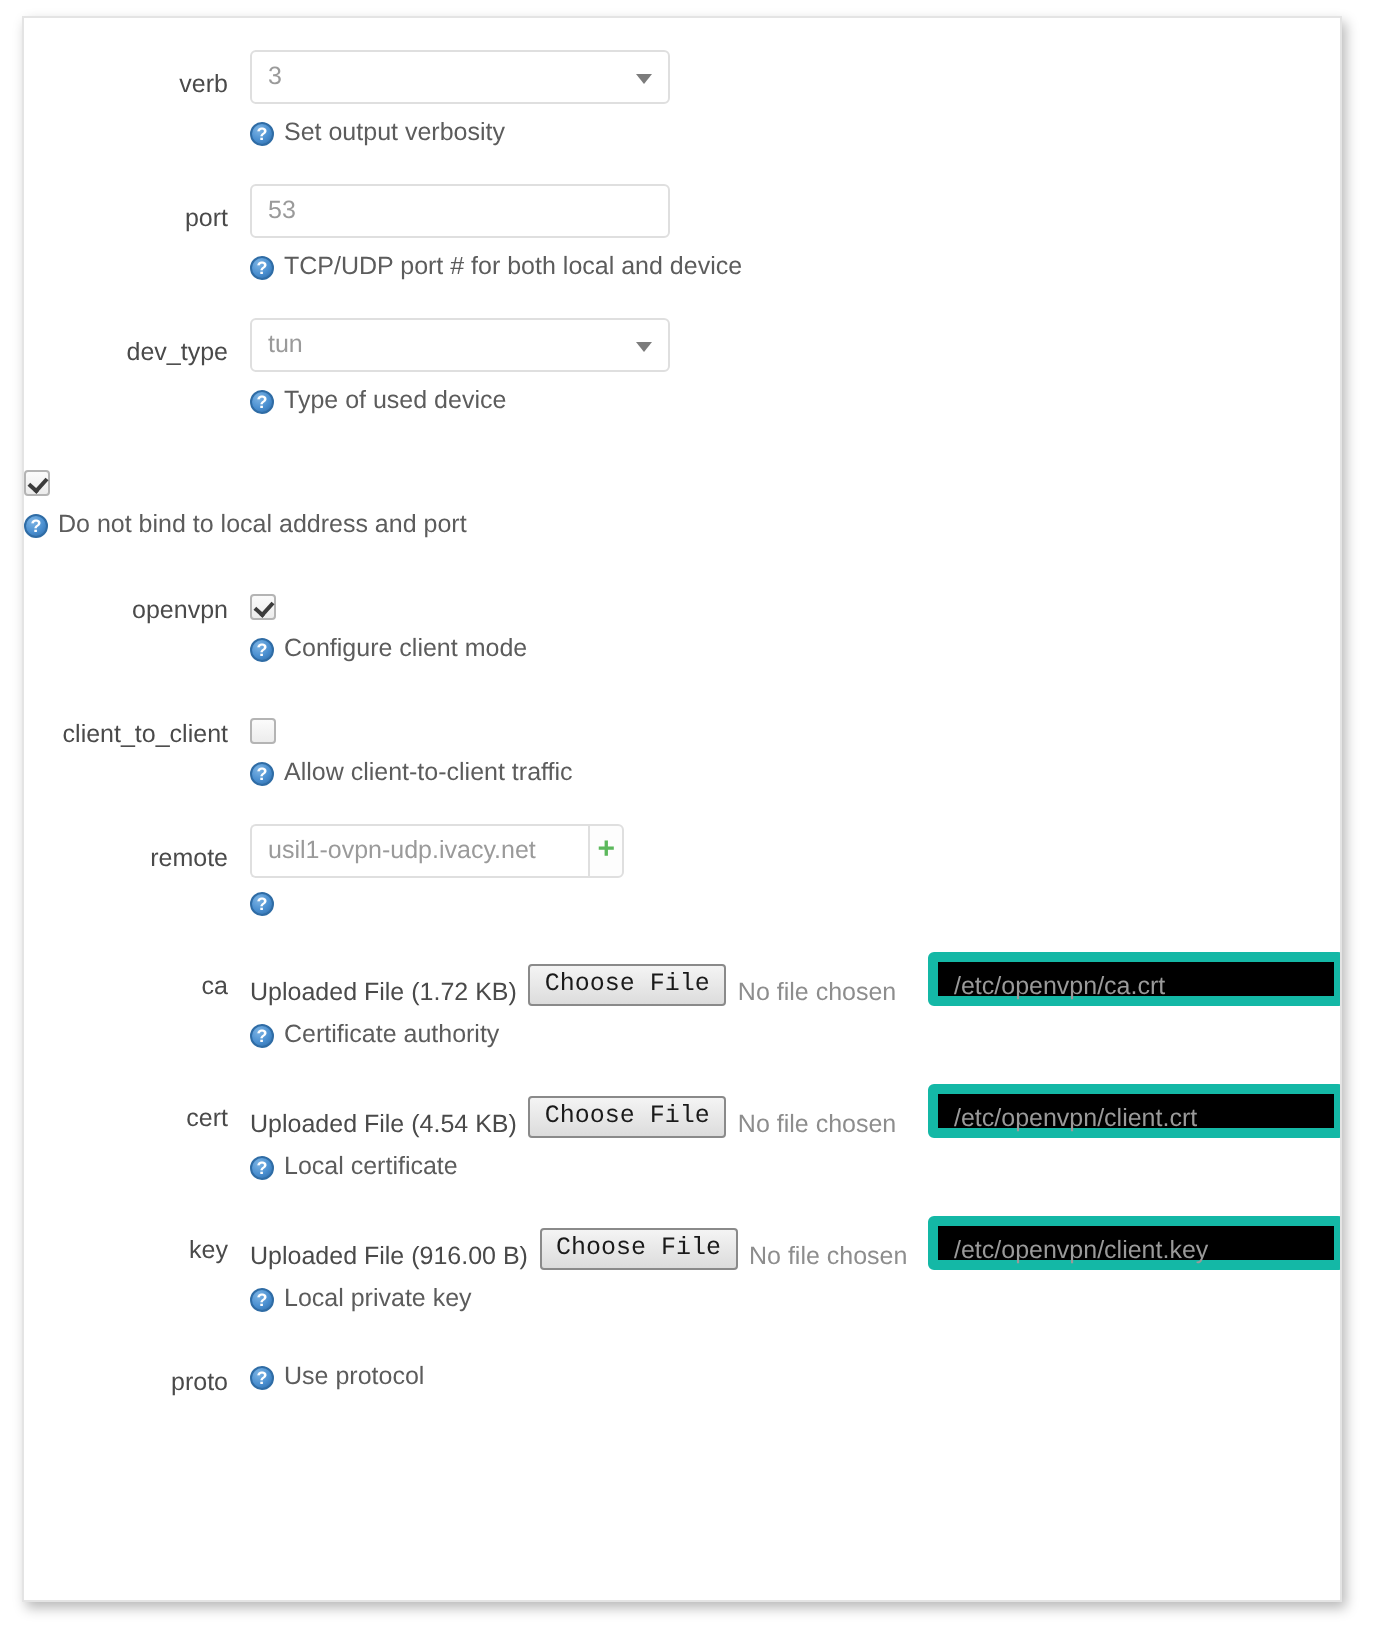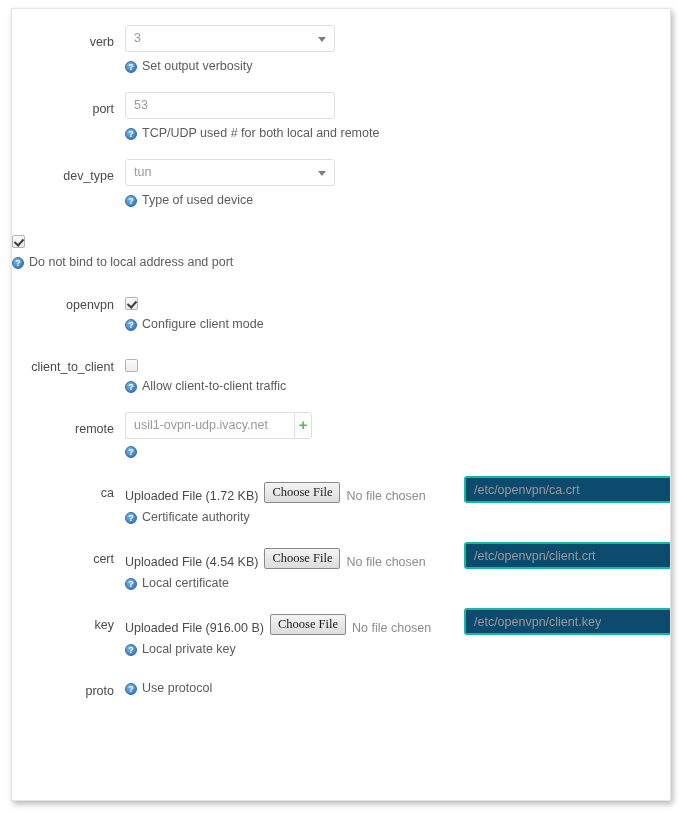--- a/index.html
+++ b/index.html
@@ -171,21 +171,21 @@
     align-items: flex-end;
     height: 27px;
     white-space: nowrap;
   }
   .uploaded {
     font-size: 12.5px;
     color: #4a4a4a;
     margin-right: 6px;
   }
   .choose-btn {
-    font-family: Liberation Serif, serif;
+    font-family: Liberation Mono, monospace;
     font-size: 12.5px;
     color: #1a1a1a;
     background: linear-gradient(#f4f4f4, #dcdcdc);
     border: 1px solid #8a8a8a;
     border-radius: 2px;
     padding: 2px 7px 3px 7px;
     line-height: 14px;
     cursor: pointer;
   }
   .nofile {
@@ -193,23 +193,23 @@
     color: #8d8d8d;
     margin-left: 6px;
   }
   .path-input {
     position: absolute;
     left: 339px;
     top: 0px;
     width: 208px;
     height: 27px;
     box-sizing: border-box;
-    border: 2px solid #14b8a6;
+    border: 5px solid #14b8a6;
     border-radius: 3px;
-    background: #0c4a6e;
+    background: #000000;
     font-size: 12.5px;
     color: #9a9a9a;
     font-family: "Liberation Sans", sans-serif;
     padding: 0 8px;
     line-height: 25px;
   }
 
   .spacer-sm { height: 18px; }
   .spacer-xs { height: 17px; }
 </style>
@@ -228,21 +228,21 @@
           </div>
         </div>
       </div>
       <div class="spacer-sm"></div>
       <div class="row">
         <div class="label">port</div>
         <div class="field">
           <div class="control">53</div>
           <div class="help">
             <span class="help-icon">?</span>
-            <span>TCP/UDP used # for both local and remote</span>
+            <span>TCP/UDP port # for both local and device</span>
           </div>
         </div>
       </div>
       <div class="spacer-sm"></div>
       <div class="row">
         <div class="label">dev_type</div>
         <div class="field">
           <div class="control select"><span>tun</span><span class="caret"></span></div>
           <div class="help">
             <span class="help-icon">?</span>

